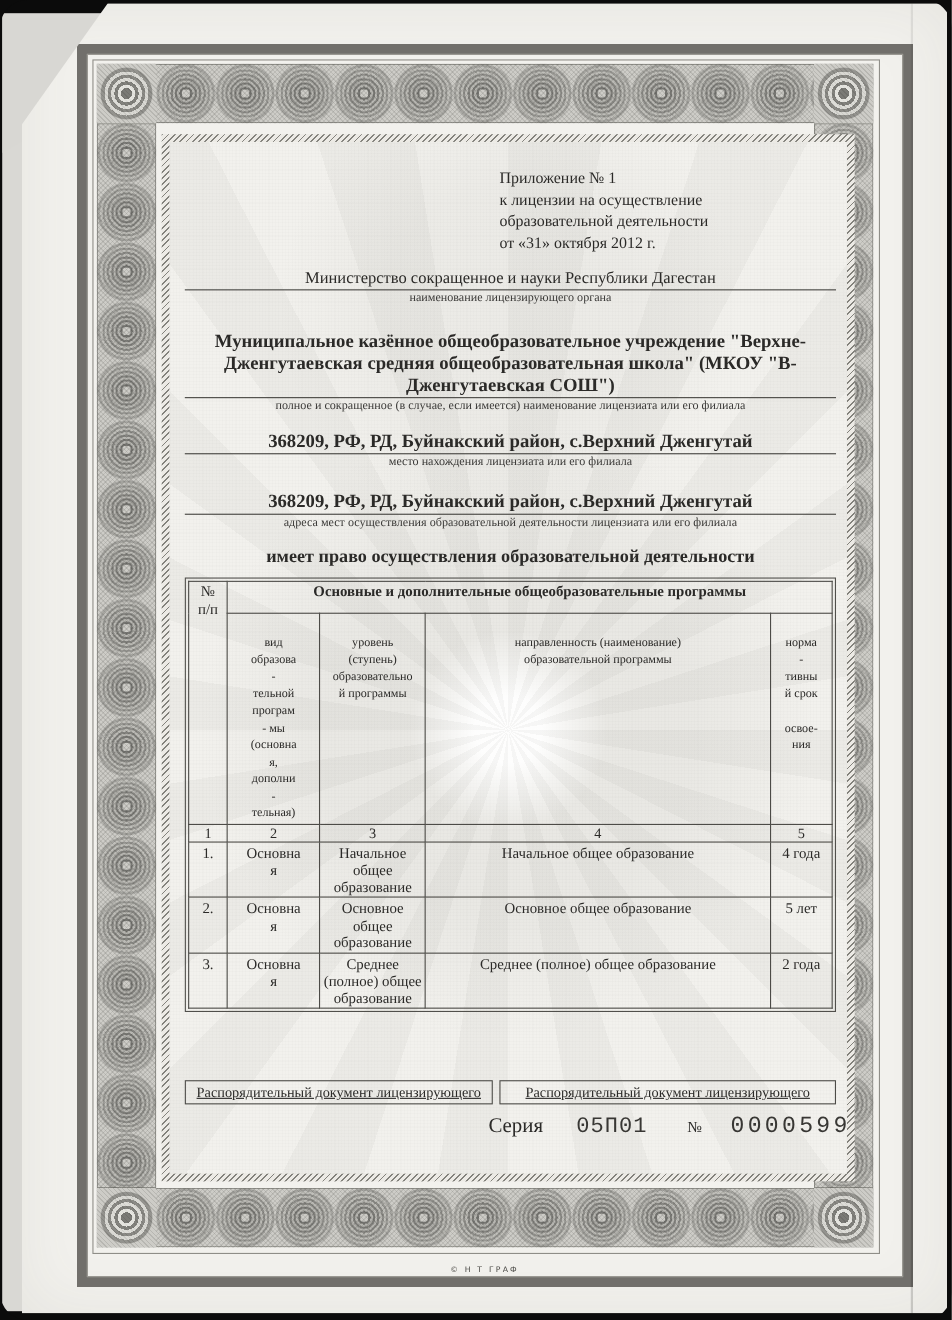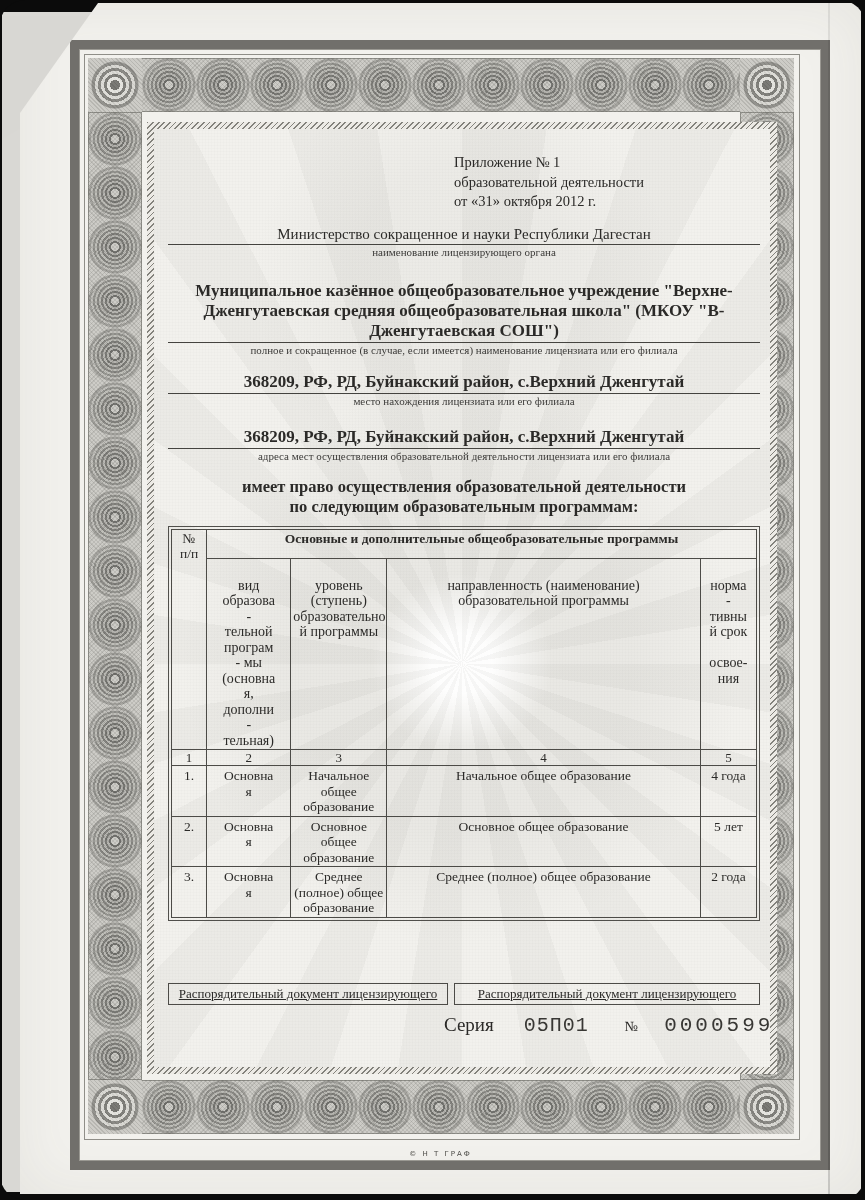--- a/index.html
+++ b/index.html
@@ -66,21 +66,21 @@
   .field.addr1{margin-top:15px;font-weight:bold;font-size:17px;}
   .field.addr2{margin-top:19px;font-weight:bold;font-size:17px;}
   .entitle{margin-top:14px;text-align:center;font-weight:bold;font-size:16.5px;line-height:20px;}
   .pre{white-space:pre-line;}
   .table-outer{margin-top:9px;border:1px solid #504f4b;padding:2px;background:transparent;}
   table.lic{width:100%;border-collapse:collapse;table-layout:fixed;font-size:13.5px;}
   table.lic td{border:1px solid #4c4b47;padding:1px 2px;vertical-align:top;text-align:center;
         line-height:15.5px;overflow:hidden;}
   td.corner-h{padding-top:4px;}
   td.group-h{font-weight:bold;height:26px;vertical-align:middle;font-size:13.5px;}
-  tr.head-row td{height:168px;padding-top:19px;font-size:14px;}
+  tr.head-row td{height:168px;padding-top:19px;font-size:11px;}
   tr.num-row td{height:15px;line-height:15px;font-size:13px;padding:0;}
   tr.data-row td{line-height:15.5px;padding-top:2px;}
   tr.r1 td{height:40px;} tr.r2 td{height:42px;} tr.r3 td{height:46px;}
   .docs-row{margin-top:62px;display:flex;gap:6px;font-size:13px;}
   .doc-box{border:1px solid #4c4b47;text-align:center;padding:2px 3px 3px;line-height:15px;text-decoration:underline;}
   .doc-box.left{width:272px;flex:none;}
   .doc-box.right{flex:1;}
   .serial-row{margin-top:9px;display:flex;align-items:baseline;}
   .serial-label{font-size:19px;margin-left:276px;}
   .serial-series{font-family:"Liberation Mono","DejaVu Sans Mono",monospace;font-size:20px;
@@ -109,39 +109,39 @@
     <div class="gcorner gc-tl"></div>
     <div class="gcorner gc-tr"></div>
     <div class="gcorner gc-bl"></div>
     <div class="gcorner gc-br"></div>
 
     <div class="hatch">
       <div class="content">
 
         <div class="appendix">
           <div>Приложение № 1</div>
+          <div>к лицензии на осуществление</div>
           <div>образовательной деятельности</div>
           <div>от «31» октября  2012 г.</div>
         </div>
 
         <div class="field ministry">Министерство сокращенное и науки Республики Дагестан</div>
         <div class="caption">наименование лицензирующего органа</div>
 
         <div class="field licensee">Муниципальное казённое общеобразовательное учреждение "Верхне-Дженгутаевская средняя общеобразовательная школа" (МКОУ "В-Дженгутаевская СОШ")</div>
         <div class="caption">полное и сокращенное (в случае, если имеется) наименование лицензиата или его филиала</div>
 
         <div class="field addr1">368209, РФ, РД, Буйнакский район, с.Верхний Дженгутай</div>
         <div class="caption">место нахождения лицензиата или его филиала</div>
 
         <div class="field addr2">368209, РФ, РД, Буйнакский район, с.Верхний Дженгутай</div>
         <div class="caption">адреса мест осуществления образовательной деятельности лицензиата или его филиала</div>
 
         <div class="entitle">
           <div>имеет право осуществления образовательной деятельности</div>
-          <div>по следующим образовательным программам:</div>
         </div>
 
         <div class="table-outer">
           <table class="lic">
             <colgroup>
               <col style="width:6%">
                 <col style="width:14.4%">
                 <col style="width:16.4%">
                 <col style="width:53.6%">
                 <col style="width:9.6%">

